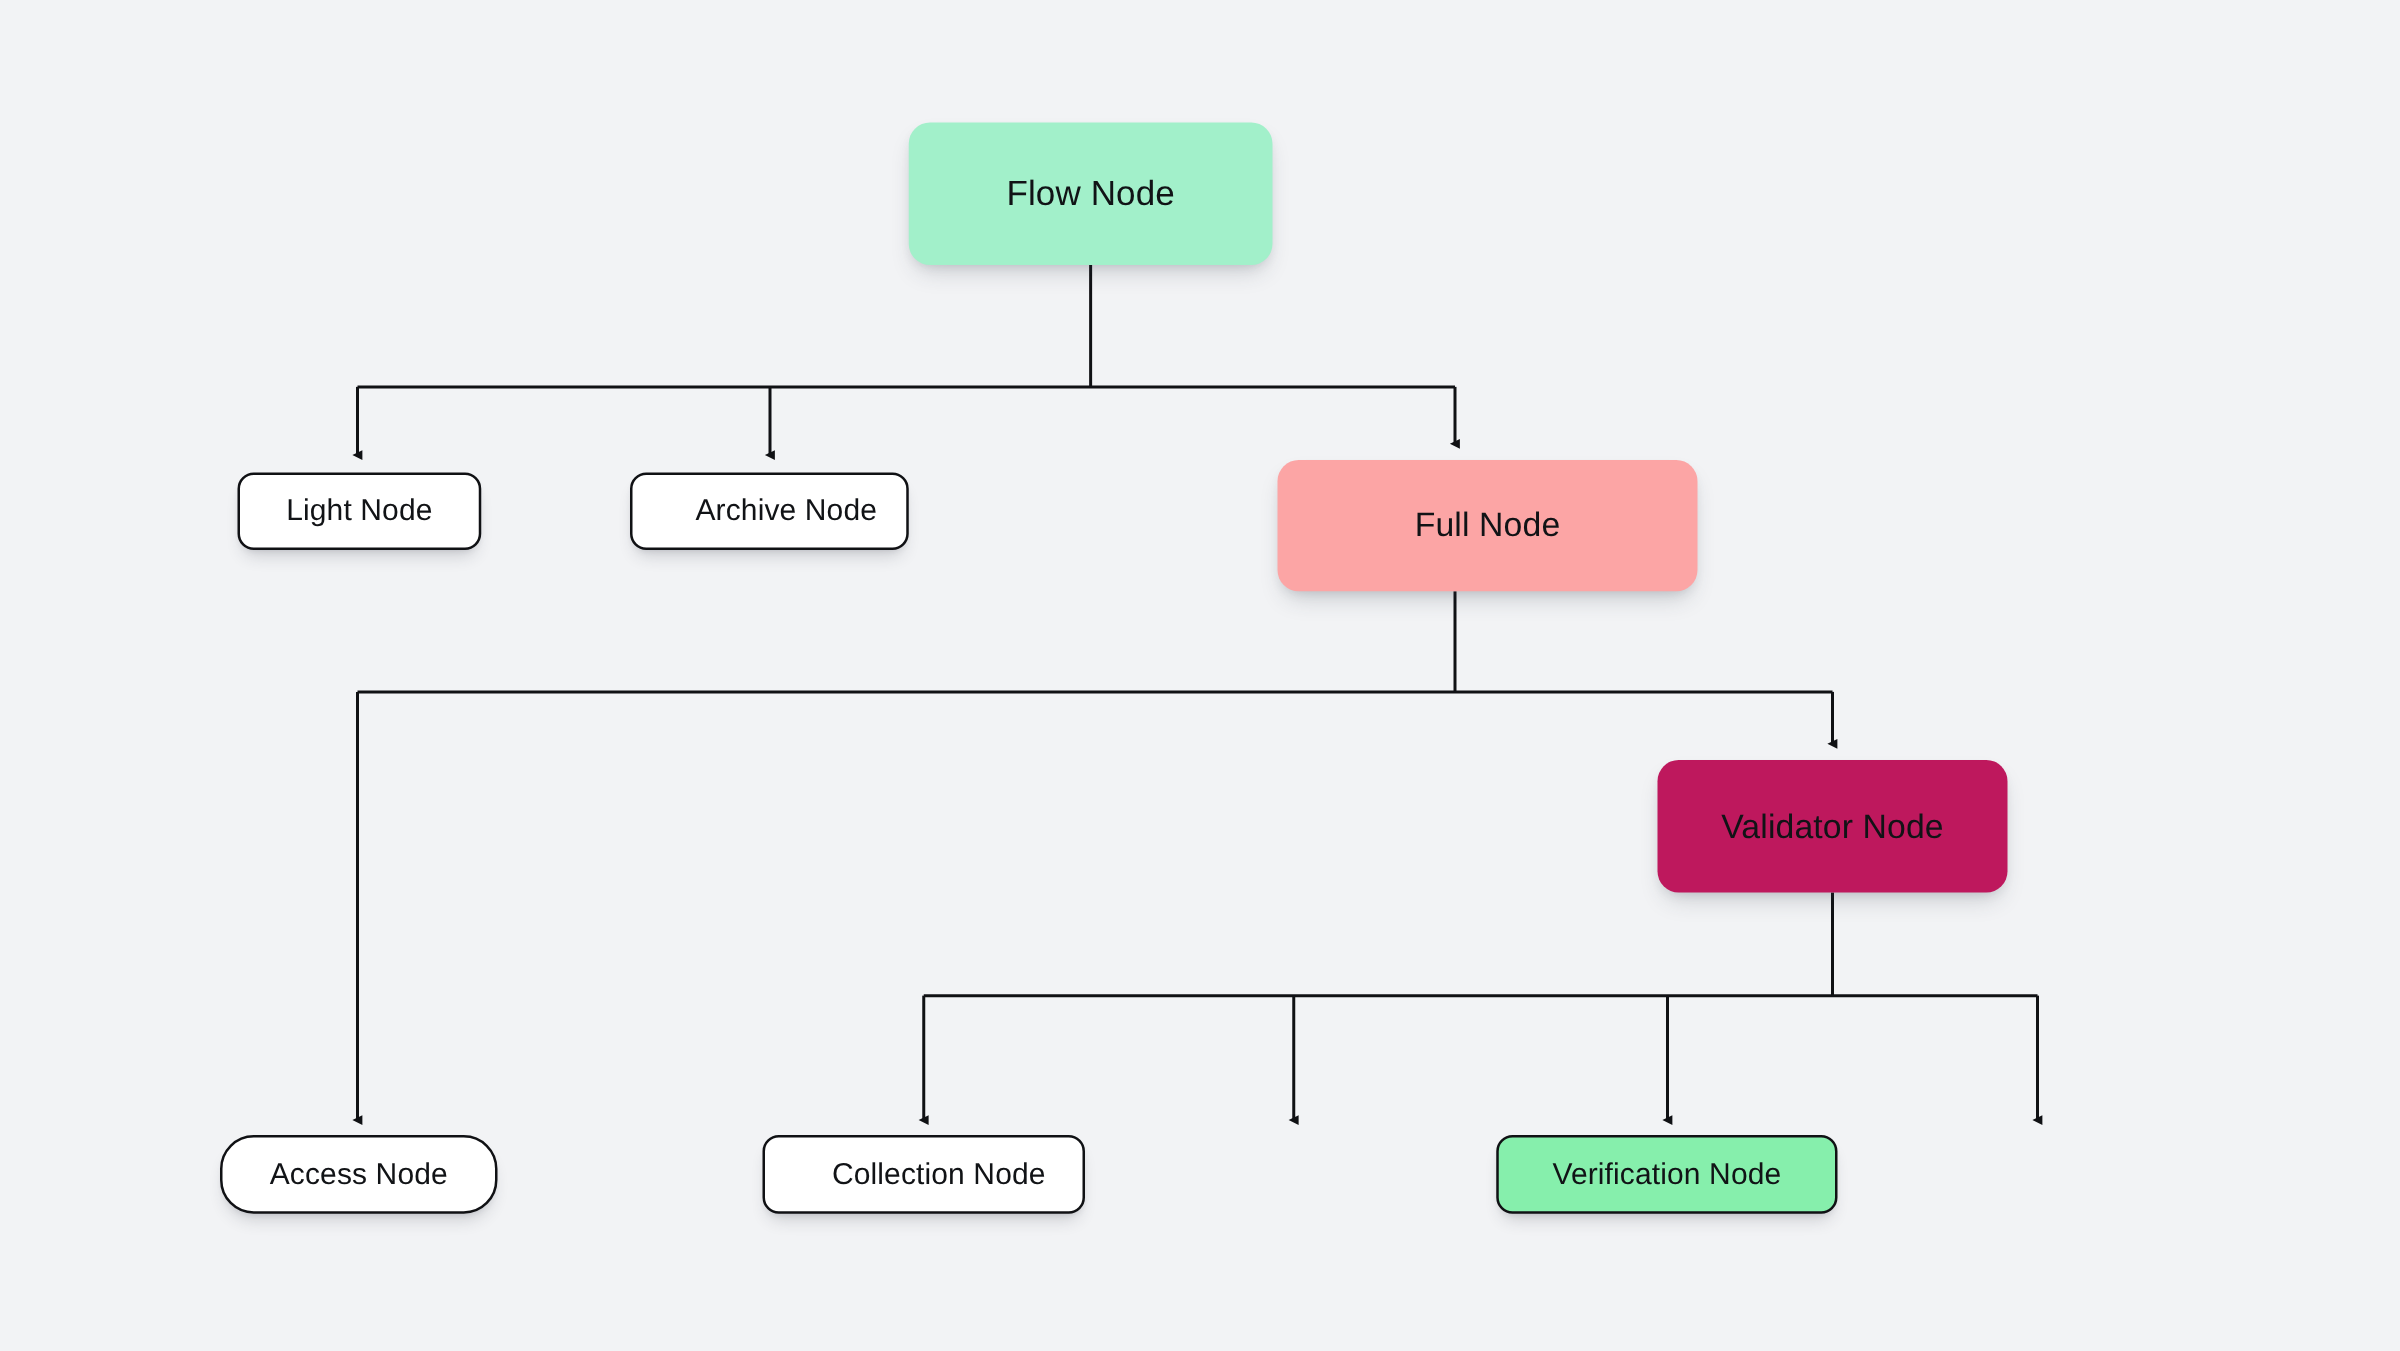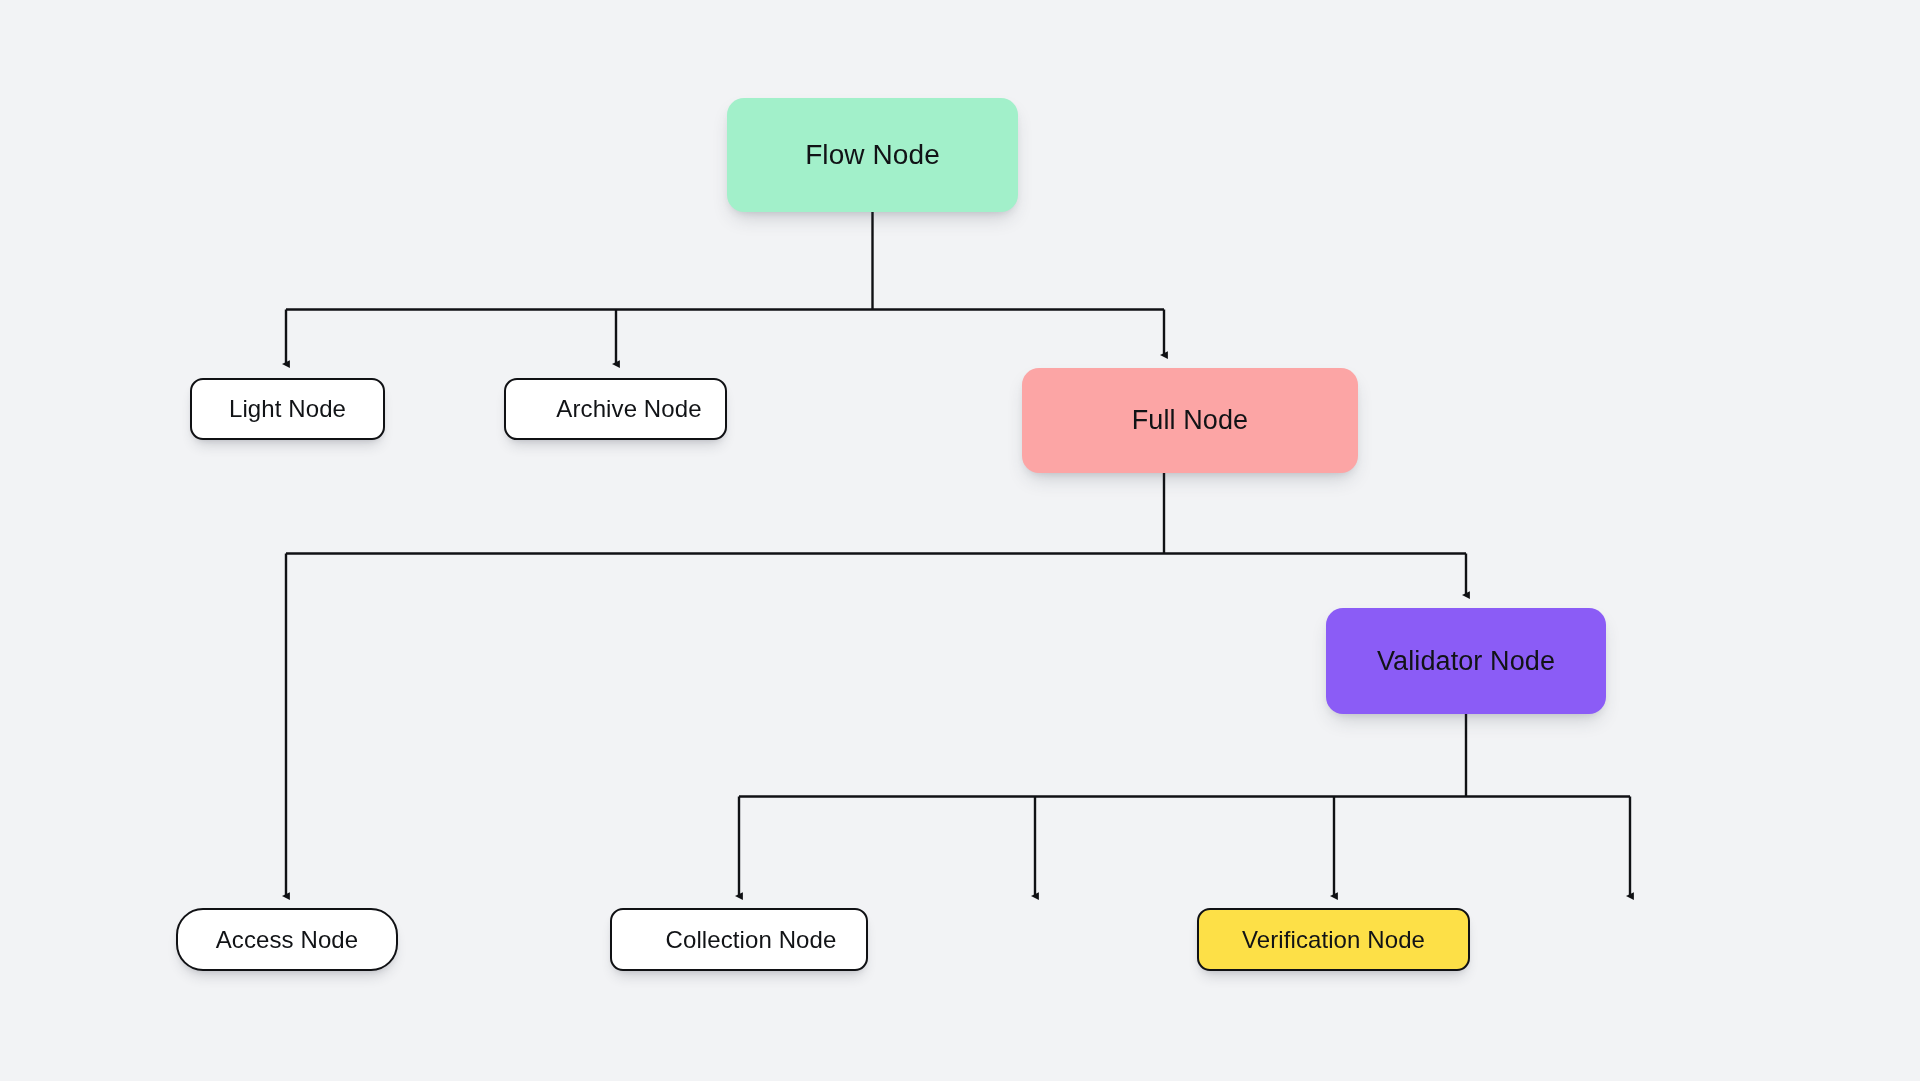--- a/index.html
+++ b/index.html
@@ -100,31 +100,31 @@
   </div>
 
   <div class="node leaf" style="left: 504px; top: 378px; width: 223px; height: 62px; font-size: 24px; background: rgb(255, 255, 255); padding-left: 27px;">
     <span class="node-label">Archive Node</span>
   </div>
 
   <div class="node blob" style="left: 1022px; top: 368px; width: 336px; height: 105px; font-size: 27px; background: #fca5a5;">
     <span class="node-label">Full Node</span>
   </div>
 
-  <div class="node blob" style="left: 1326px; top: 608px; width: 280px; height: 106px; font-size: 27px; background: #8b5cf6;">
+  <div class="node blob" style="left: 1326px; top: 608px; width: 280px; height: 106px; font-size: 27px; background: #be185d;">
     <span class="node-label">Validator Node</span>
   </div>
 
   <div class="node leaf" style="left: 176px; top: 908px; width: 222px; height: 63px; font-size: 24px; background: rgb(255, 255, 255); border-radius: 27px;">
     <span class="node-label">Access Node</span>
   </div>
 
   <div class="node leaf" style="left: 610px; top: 908px; width: 258px; height: 63px; font-size: 24px; background: rgb(255, 255, 255); padding-left: 24px;">
     <span class="node-label">Collection Node</span>
   </div>
 
 
-  <div class="node leaf" style="left: 1197px; top: 908px; width: 273px; height: 63px; font-size: 24px; background: #fde047;">
+  <div class="node leaf" style="left: 1197px; top: 908px; width: 273px; height: 63px; font-size: 24px; background: #86efac;">
     <span class="node-label">Verification Node</span>
   </div>
 
 
 </div>
 
 </body></html>

